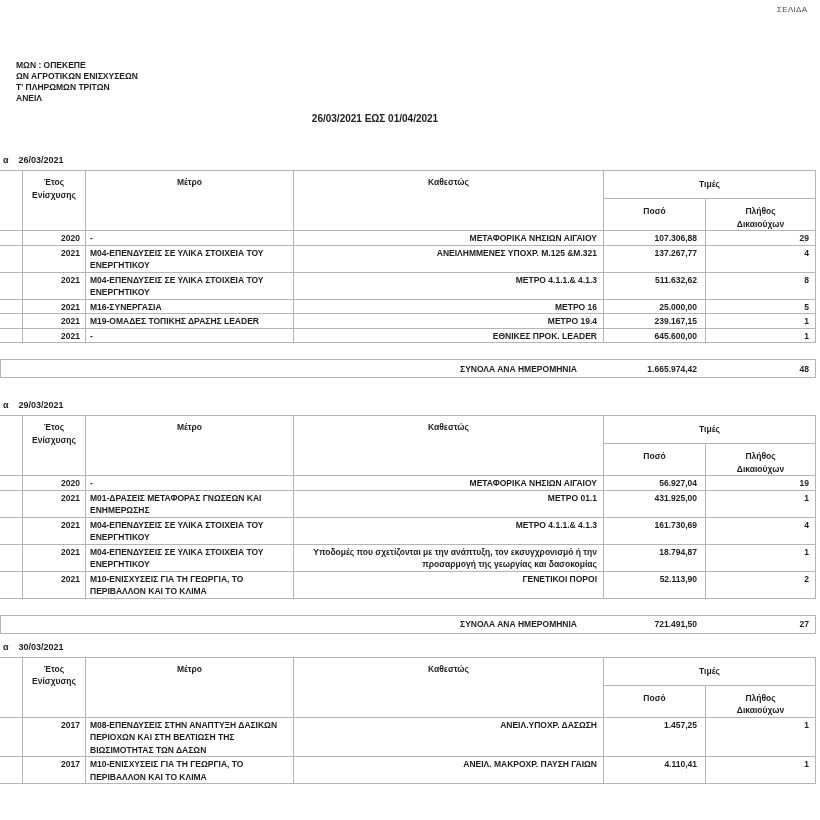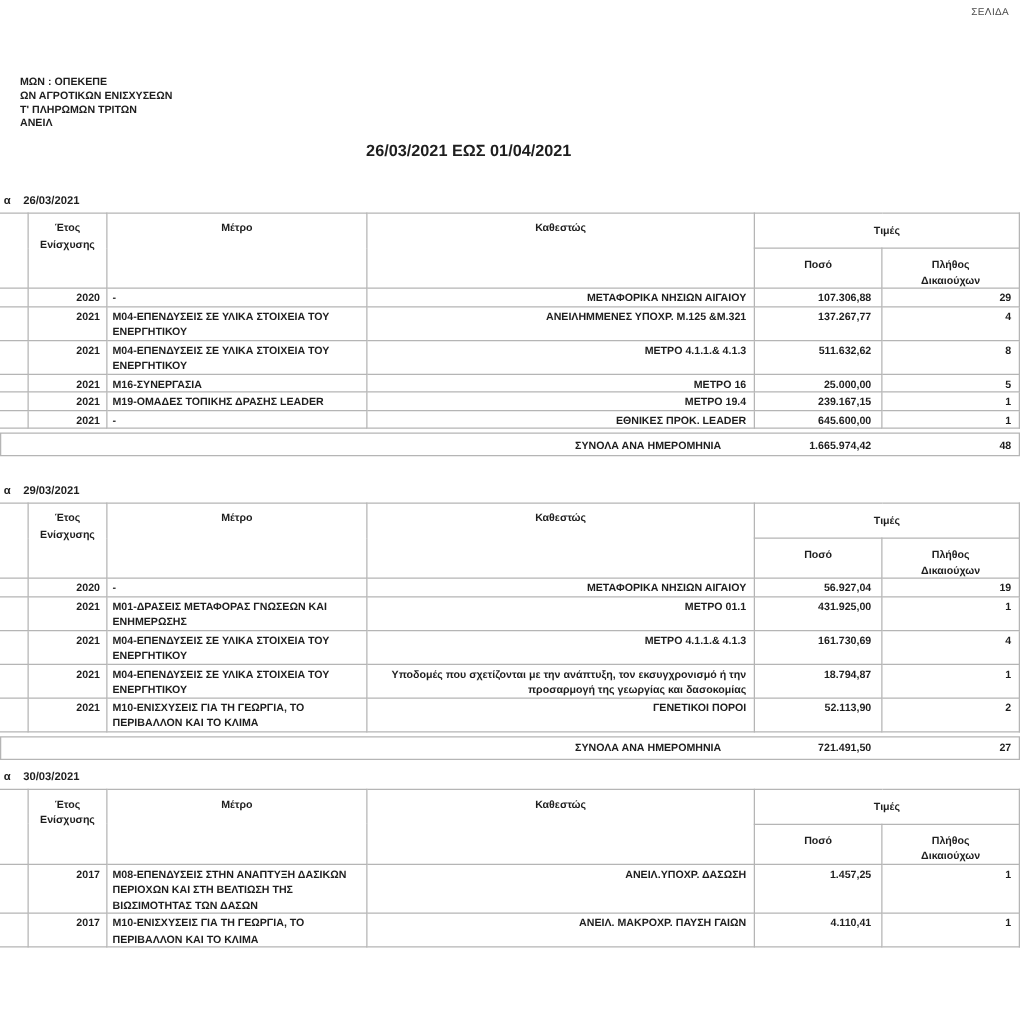--- a/index.html
+++ b/index.html
@@ -14,21 +14,21 @@
     font-size:8px;letter-spacing:.3px;color:#4a4a4a;white-space:nowrap;
   }
   .org-block{
     position:absolute;top:60px;left:0;
     font-size:8.5px;font-weight:bold;line-height:11px;white-space:nowrap;margin-left:16px;
   }
   .title-wrap{
     position:absolute;top:110px;left:0;width:750px;text-align:center;
   }
   .report-title{font-size:12.5px;font-weight:bold;letter-spacing:.2px;}
-  .report-subtitle{font-size:13px;font-weight:bold;margin-top:3px;}
+  .report-subtitle{font-size:10px;font-weight:bold;margin-top:3px;}
   #sections{position:absolute;top:155px;left:0;width:820px;}
   .section{position:relative;}
   .section:nth-child(1){margin-bottom:22px;}
   .section:nth-child(2){margin-bottom:8px;}
   .date-line{
     margin-left:3px;height:12px;margin-bottom:3px;
     display:flex;align-items:flex-start;gap:10px;
     font-size:9px;font-weight:bold;
   }
   table.payments-table{
@@ -51,21 +51,21 @@
   .payments-table tr.h1 th.g-values{height:28px;box-sizing:border-box;padding-top:7px;}
   .payments-table tr.h2 th{height:17px;box-sizing:border-box;padding-top:6px;}
   .pre-line{white-space:pre-line;}
   .payments-table td{padding-top:1px;}
   td.c-year{text-align:right;padding-right:5px;}
   td.c-measure{text-align:left;padding-left:4px;padding-right:6px;}
   td.c-regime{text-align:right;padding-left:8px;padding-right:6px;}
   td.c-amount{text-align:right;padding-right:8px;}
   td.c-count{text-align:right;padding-right:6px;}
   .totals-strip{
-    box-sizing:border-box;width:816px;height:19px;margin-top:3px;
+    box-sizing:border-box;width:816px;height:19px;margin-top:16px;
     border:1px solid #b5b5b5;
     display:flex;align-items:center;
     font-size:8.5px;font-weight:bold;
   }
   .totals-strip .t-label{flex:1 1 auto;text-align:right;padding-right:26px;}
   .totals-strip .t-amount{width:102px;box-sizing:border-box;text-align:right;padding-right:8px;}
   .totals-strip .t-count{width:110px;box-sizing:border-box;text-align:right;padding-right:6px;}
 </style>
 </head>
 <body>

